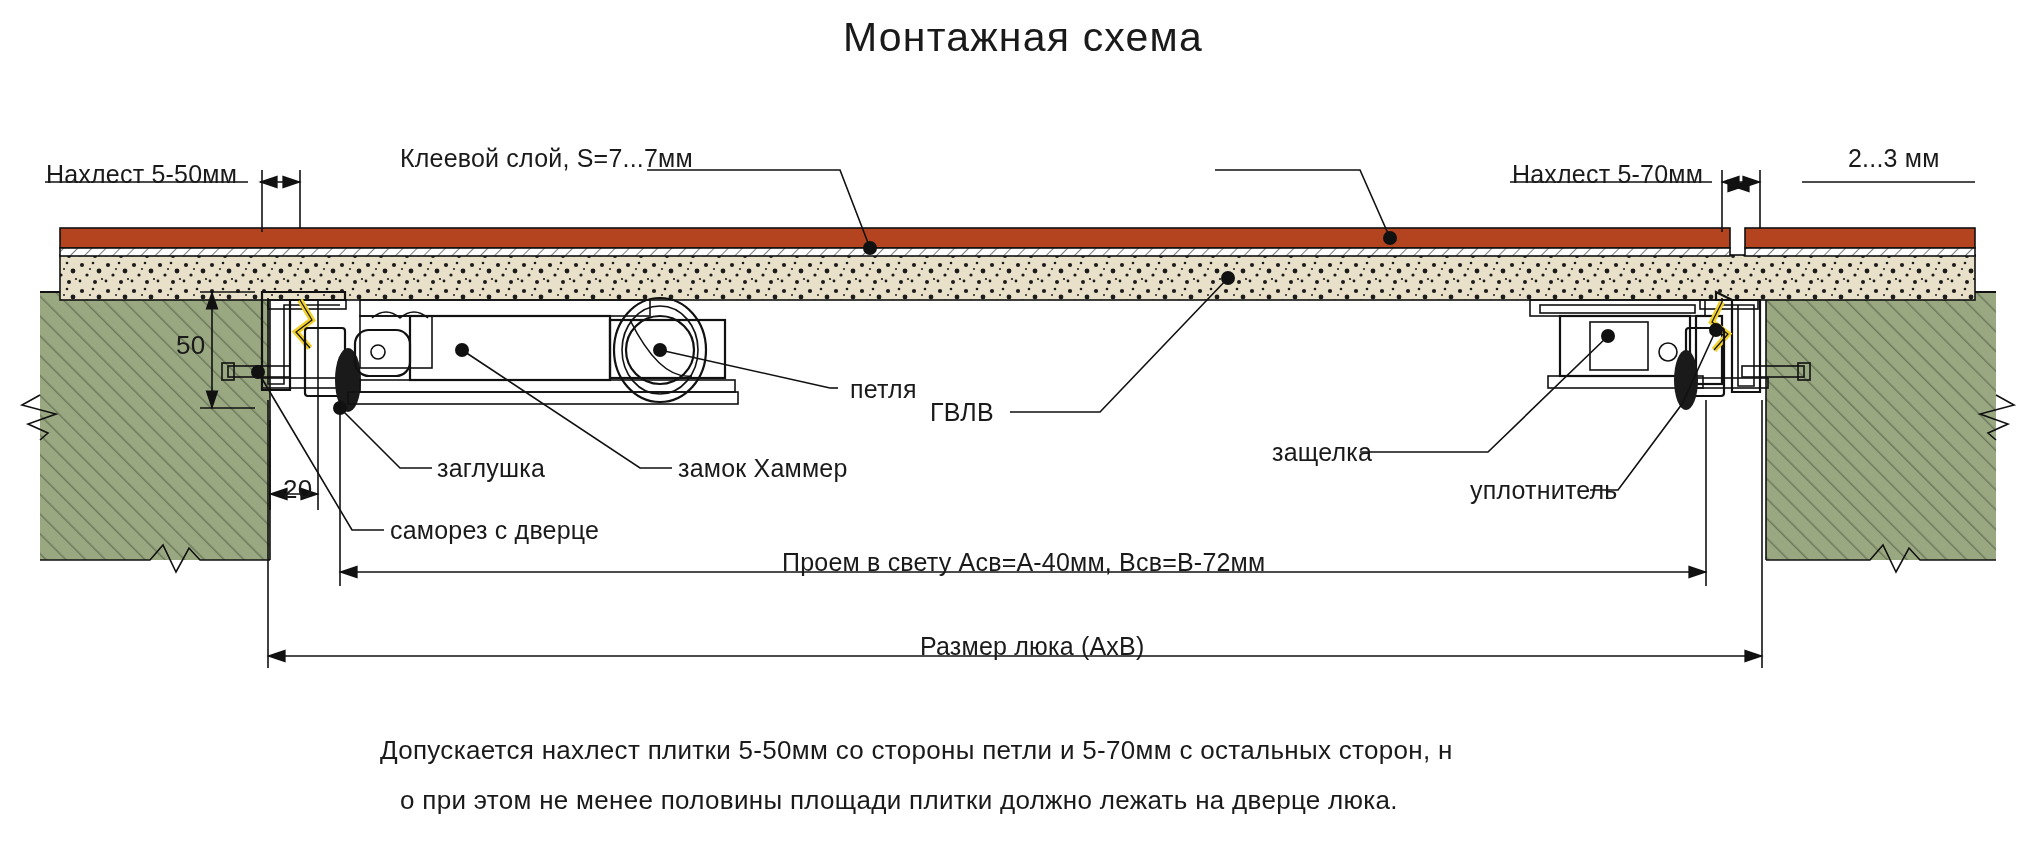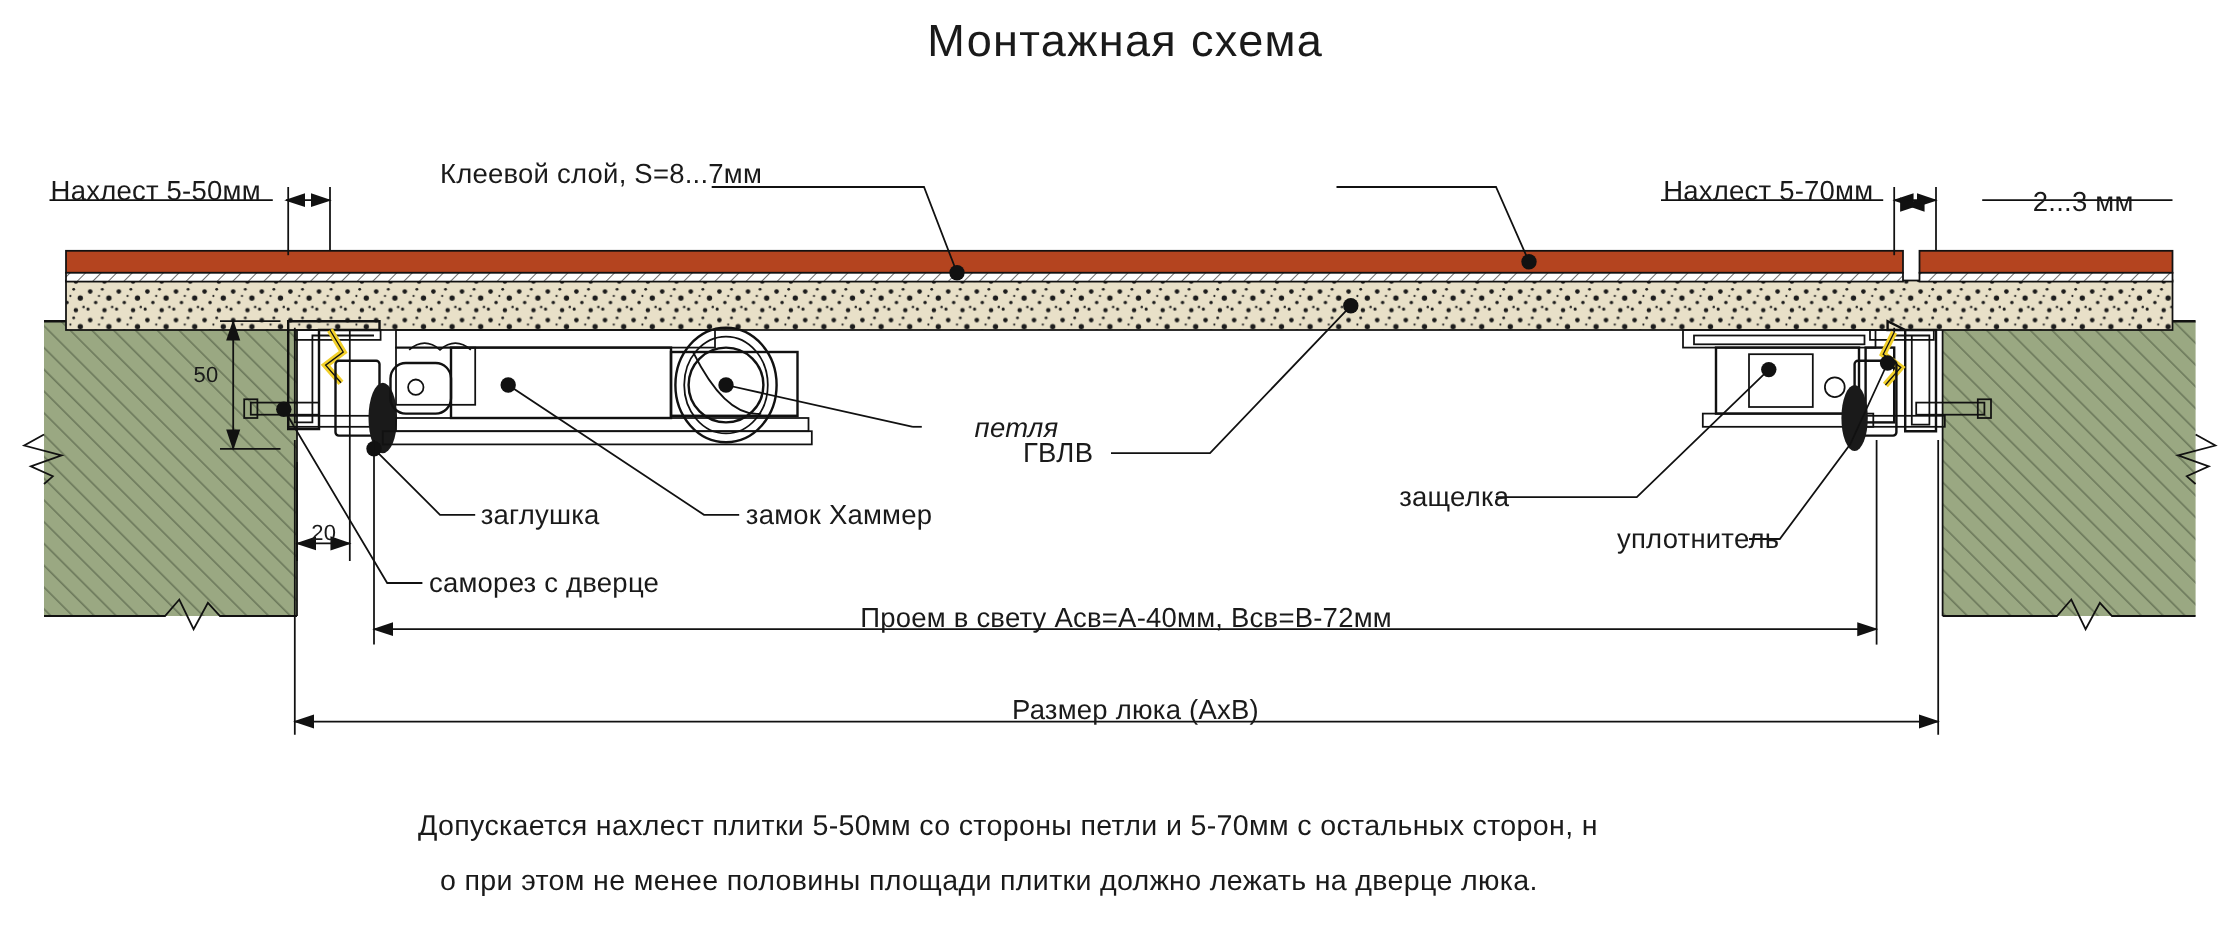--- a/index.html
+++ b/index.html
@@ -2,21 +2,21 @@
 <html><head>
 <meta charset="utf-8">
 <style>
   html,body{margin:0;padding:0;background:#ffffff;}
   body{width:2035px;height:844px;overflow:hidden;
        font-family:"Liberation Sans","DejaVu Sans",sans-serif;color:#1a1a1a;}
   #stage{position:relative;width:1777px;height:844px;}
   .t{position:absolute;white-space:pre;font-size:25px;letter-spacing:.2px;color:#1a1a1a;}
   .title{font-size:41px;letter-spacing:1.2px;}
   .note{font-size:26px;letter-spacing:.3px;}
-  .dim{font-size:20px;}
+  .dim{font-size:26px;}
   svg{position:absolute;left:0;top:0;}
   .ln{stroke:#111;fill:none;}
   .thin{stroke-width:1.6;}
   .med{stroke-width:2.2;}
   .dot{fill:#111;}
 </style>
 </head>
 <body>
 
 <div id="stage">
@@ -200,28 +200,28 @@
       <path d="M268,400 L268,668" class="ln thin"></path>
       <path d="M1762,400 L1762,668" class="ln thin"></path>
       <path d="M268,656 L1762,656" class="ln thin" marker-start="url(#arrL)" marker-end="url(#arrR)"></path>
     </g>
   </svg>
 
   <div class="t title" style="left:843px;top:14px;">Монтажная схема</div>
 
   <div class="t" style="left:46px;top:160px;">Нахлест 5-50мм</div>
 
-  <div class="t" style="left:400px;top:144px;">Клеевой слой, S=8...7мм</div>
+  <div class="t" style="left:400px;top:144px;">Клеевой слой, S=7...7мм</div>
 
 
   <div class="t" style="left:1512px;top:160px;">Нахлест 5-70мм</div>
 
-  <div class="t" style="left:1848px;top:170px;text-align:center;">2...3 мм</div>
-
-  <div class="t" style="left:886px;top:375px;font-style:italic;">петля</div>
+  <div class="t" style="left:1848px;top:144px;text-align:center;">2...3 мм</div>
+
+  <div class="t" style="left:850px;top:375px;">петля</div>
 
   <div class="t" style="left:930px;top:398px;">ГВЛВ</div>
 
   <div class="t" style="left:437px;top:454px;">заглушка</div>
 
   <div class="t" style="left:678px;top:454px;">замок Хаммер</div>
 
   <div class="t" style="left:390px;top:516px;">саморез с дверце</div>
 
   <div class="t" style="left:1272px;top:438px;">защелка</div>

